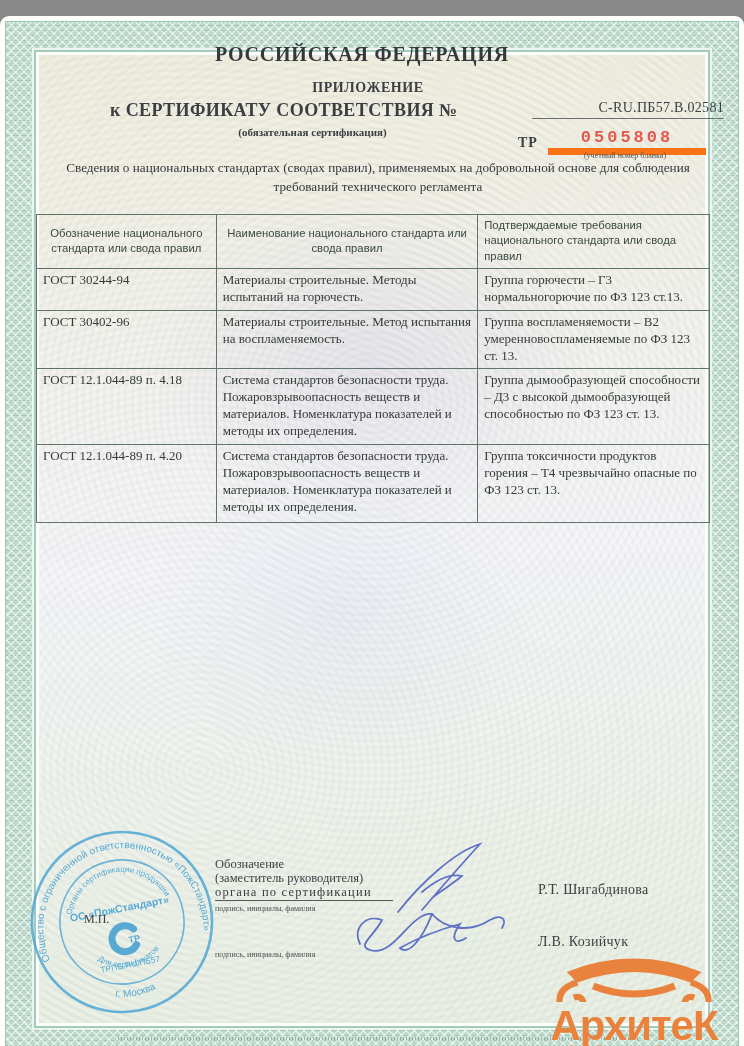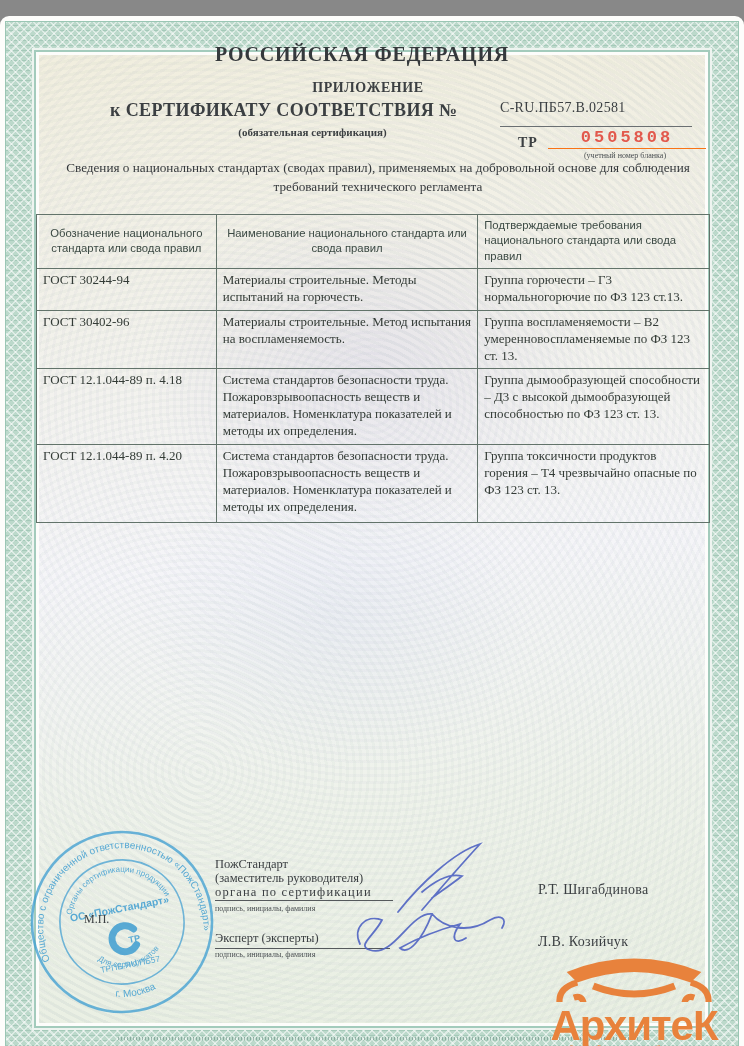--- a/index.html
+++ b/index.html
@@ -34,28 +34,28 @@
       repeating-radial-gradient(circle at 50% 36%, rgba(150,150,190,.06) 0 3px, transparent 3px 7px),
       repeating-radial-gradient(circle at 24% 74%, rgba(120,160,140,.05) 0 3px, transparent 3px 7px);
   }
   
   .t-country { position:absolute; left:40px; right:60px; top:27px; text-align:center;
     font-size:20px; font-weight:bold; letter-spacing:.8px; color:#35393c; }
   .t-appendix { position:absolute; left:24px; right:60px; top:64px; text-align:center;
     font-size:14px; font-weight:bold; letter-spacing:.6px;padding-left:28px; }
   .t-certline { position:absolute; left:110px; width:405px; top:84px; text-align:left;
     font-size:18px; font-weight:bold; letter-spacing:.4px; white-space:nowrap; }
-  .f-certnum { position:absolute; left:500px; top:84px; width:192px; text-align:left;
-    font-size:14px; padding-bottom:10px; border-bottom:1px solid #6a6f72; letter-spacing:.3px; }
+  .f-certnum { position:absolute; left:532px; top:84px; width:192px; text-align:right;
+    font-size:14px; padding-bottom:2px; border-bottom:1px solid #6a6f72; letter-spacing:.3px; }
   .t-oblig { position:absolute; left:110px; width:405px; top:110px; text-align:center;
     font-size:11px; font-weight:bold; }
   .t-tr { position:absolute; left:518px; top:119px; font-size:14px; font-weight:bold; letter-spacing:1px; }
   .f-blank { position:absolute; left:548px; top:112px; width:158px; text-align:center;
     font-family:"Liberation Mono", monospace; font-size:17px; font-weight:bold; letter-spacing:3px;
-    color:#e2594d; padding-bottom:1px; border-bottom:1px solid #f97316; }
+    color:#e2594d; padding-bottom:1px; border-bottom:7px solid #f97316; }
   .t-blanknote { position:absolute; left:540px; top:135px; width:170px; text-align:center;
     font-size:8px; color:#4a4f52; }
   .t-subtitle { position:absolute; left:56px; right:44px; top:142px; text-align:center;
     font-size:13.2px; font-weight:normal; line-height:1.45; color:#34383b; }
   
   .table-wrap { position:absolute; left:36px; top:198px; width:674px; }
   table { width:100%; border-collapse:collapse; }
   th, td { border:1px solid #62736a; vertical-align:top; padding:3px 6px 4px 6px; }
   th { font-family:"Liberation Sans", sans-serif; font-weight:normal; font-size:11.3px;
     line-height:1.35; color:#3c4a44; vertical-align:middle; }
@@ -141,26 +141,25 @@
       <tr class="r4">
         <td>ГОСТ 12.1.044-89 п. 4.20</td>
         <td>Система стандартов безопасности труда. Пожаровзрывоопасность веществ и материалов. Номенклатура показателей и методы их определения.</td>
         <td>Группа токсичности продуктов горения – Т4 чрезвычайно опасные по ФЗ 123 ст. 13.</td>
       </tr>
     </tbody>
       </table>
   </div>
 
   <div class="sig-role">
-    <span>ПожСтандарт</span><br>
+    <span>Обозначение</span><br>
     <span>(заместитель руководителя)</span><br>
     <span class="u">органа по сертификации</span>
   </div>
   <div class="sig-cap1">подпись, инициалы, фамилия</div>
-  <div class="sig-expert">Эксперт (эксперты)</div>
   <div class="sig-cap2">подпись, инициалы, фамилия</div>
   <div class="name1">Р.Т. Шигабдинова</div>
   <div class="name2">Л.В. Козийчук</div>
   <div class="mp">М.П.</div>
 
   <svg class="stamp" viewBox="0 0 196 196">
     <circle cx="98" cy="98" r="90" fill="none" stroke="#3f9ed1" stroke-width="2.6" opacity=".9"></circle>
     <circle cx="98" cy="98" r="62" fill="none" stroke="#3f9ed1" stroke-width="1.6" opacity=".85"></circle>
     <defs>
       <path id="arcOuterTop" d="M 20,122 A 80,80 0 1 1 176,122"></path>

